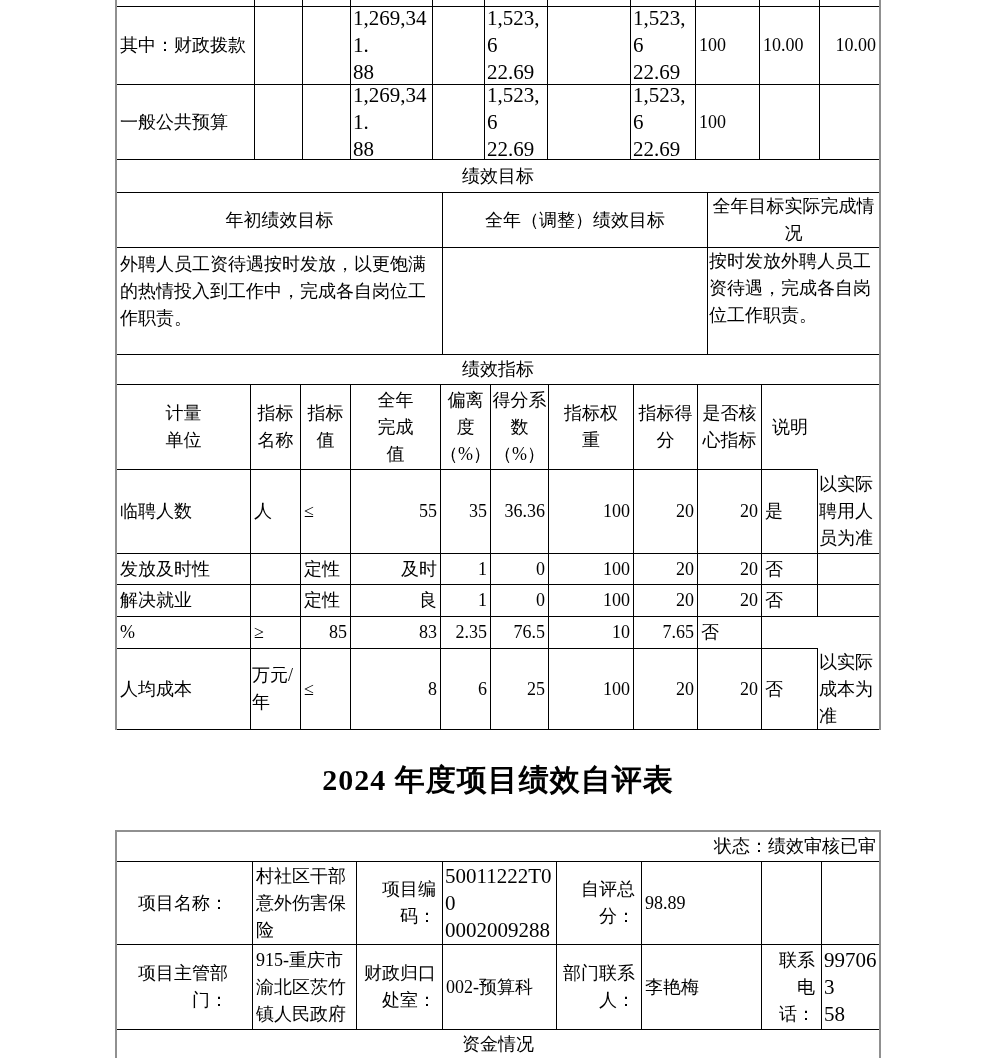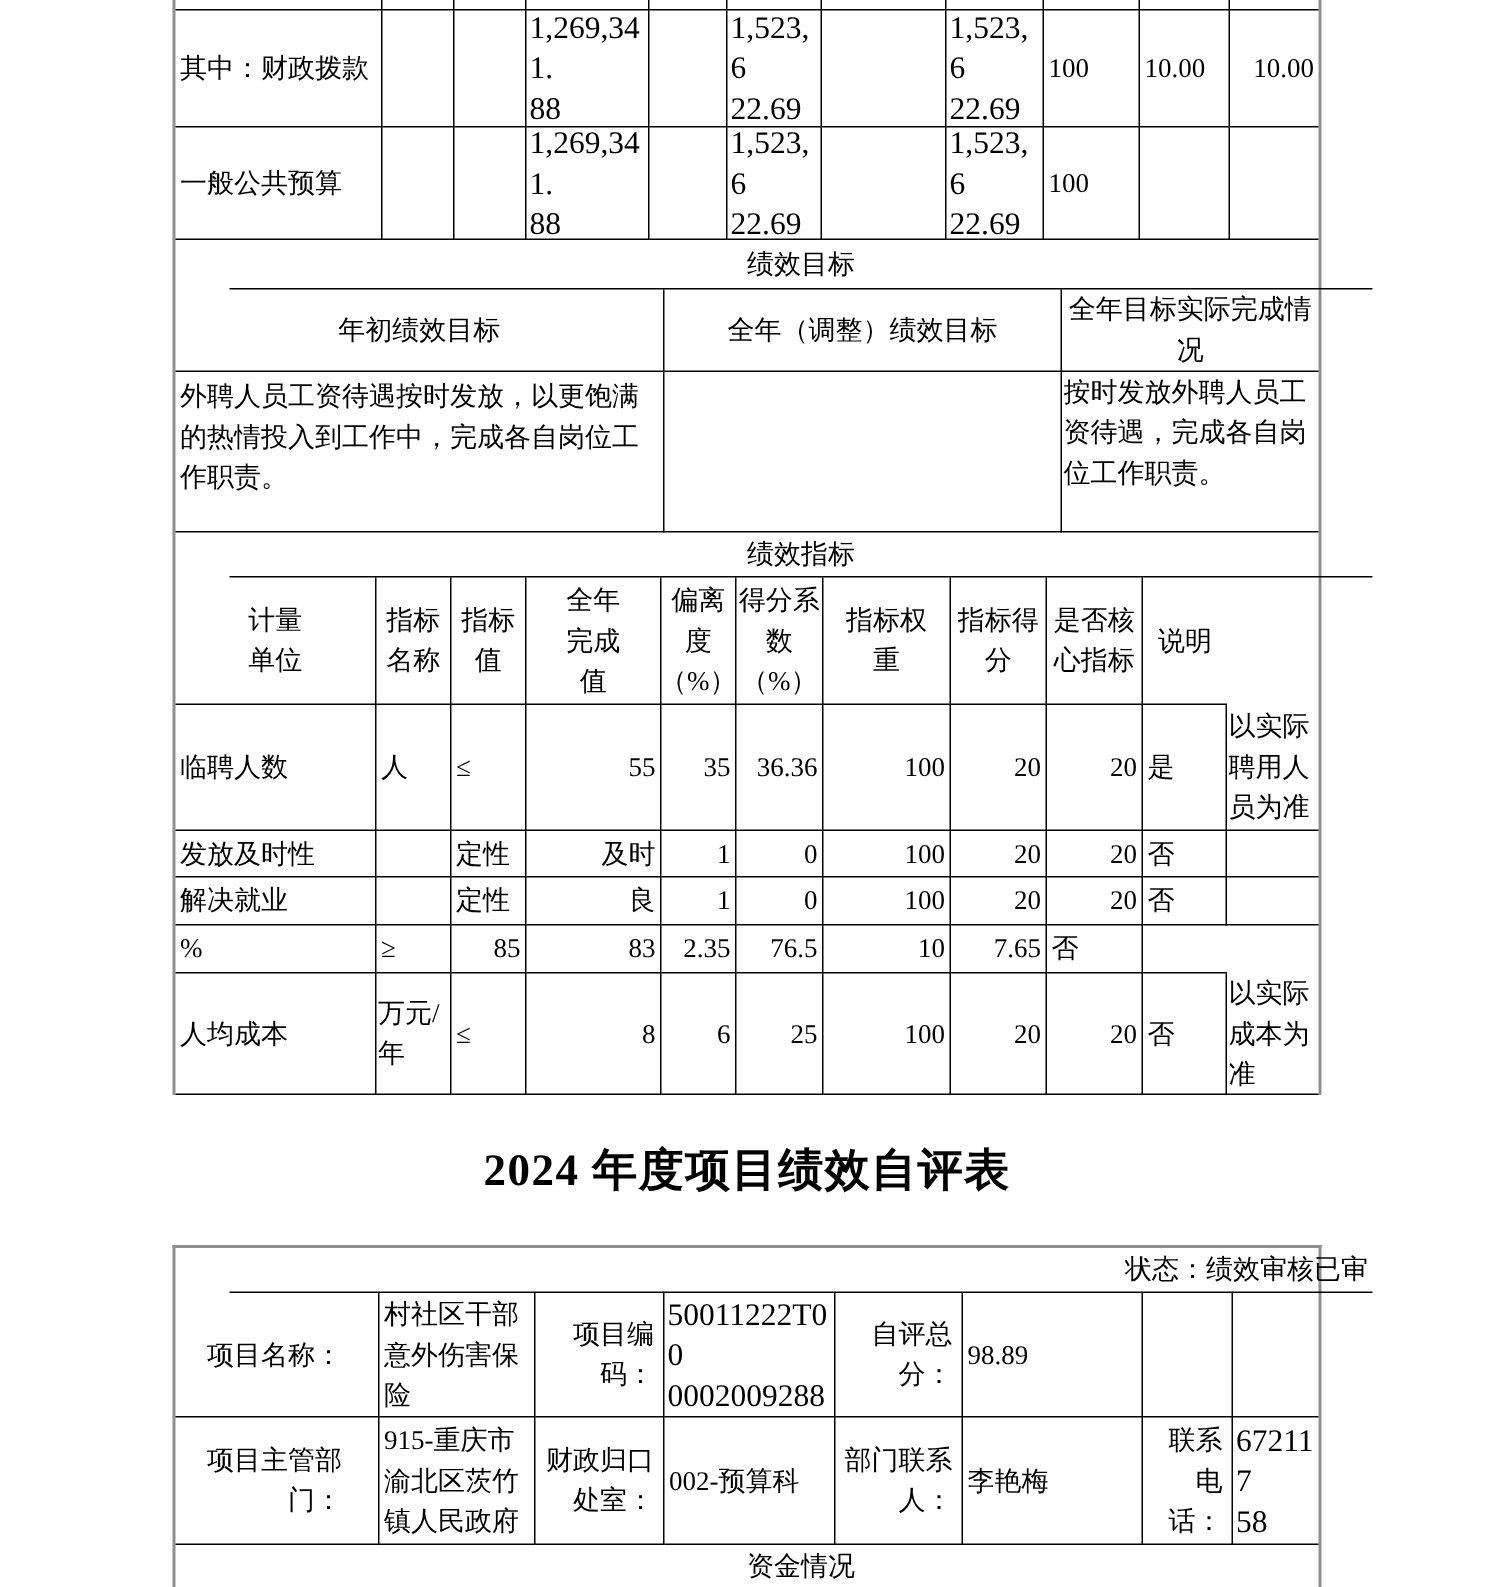--- a/index.html
+++ b/index.html
@@ -6,21 +6,21 @@
     font-family:"Liberation Serif","DejaVu Serif",serif;color:#000;}
   .doc{margin-left:115px;width:766px;}
   
   .t1{border-left:2px solid #909090;border-right:2px solid #909090;width:762px;}
   .t2{border:2px solid #909090;border-bottom:none;width:762px;}
   .row{display:grid;}
   .gA{grid-template-columns:138px 48px 48px 82px 52px 63px 83px 65px 64px 60px 59px;}
   .gB{grid-template-columns:326px 265px 171px;}
   .gC{grid-template-columns:134px 50px 50px 90px 50px 58px 85px 64px 64px 56px 61px;}
   .gT2{grid-template-columns:136px 104px 86px 114px 85px 120px 60px 57px;}
-  .g1{grid-template-columns:762px;padding-left:36px;}
+  .g1{grid-template-columns:762px;}
   
   .c{box-sizing:border-box;border-right:1px solid #000;border-bottom:1px solid #000;
      display:flex;align-items:center;justify-content:flex-start;overflow:hidden;
      white-space:pre-line;padding:0 3px;font-size:18px;line-height:27px;text-align:left;}
   .c.last{border-right:none;}
   .c.nb{border-bottom:none;text-align:right;}
   .tr{justify-content:flex-end;text-align:right;}
   .tc{justify-content:center;text-align:center;padding:0;}
   .top{align-items:flex-start;padding-top:3px;}
   .sm{padding:0 1px;}
@@ -241,21 +241,21 @@
 镇人民政府</div>
       <div class="c lab2 tr">财政归口
 处室：</div>
       <div class="c">002-预算科</div>
       <div class="c lab2 tr">部门联系
 人：</div>
       <div class="c">李艳梅</div>
       <div class="c lab2 tr">联系
 电
 话：</div>
-      <div class="c wb last">672117
+      <div class="c wb last">997063
 58</div>
     </div>
 
     <div class="row g1 r28">
       <div class="c tc last nb">资金情况</div>
     </div>
   </div>
 
 </div>
 

